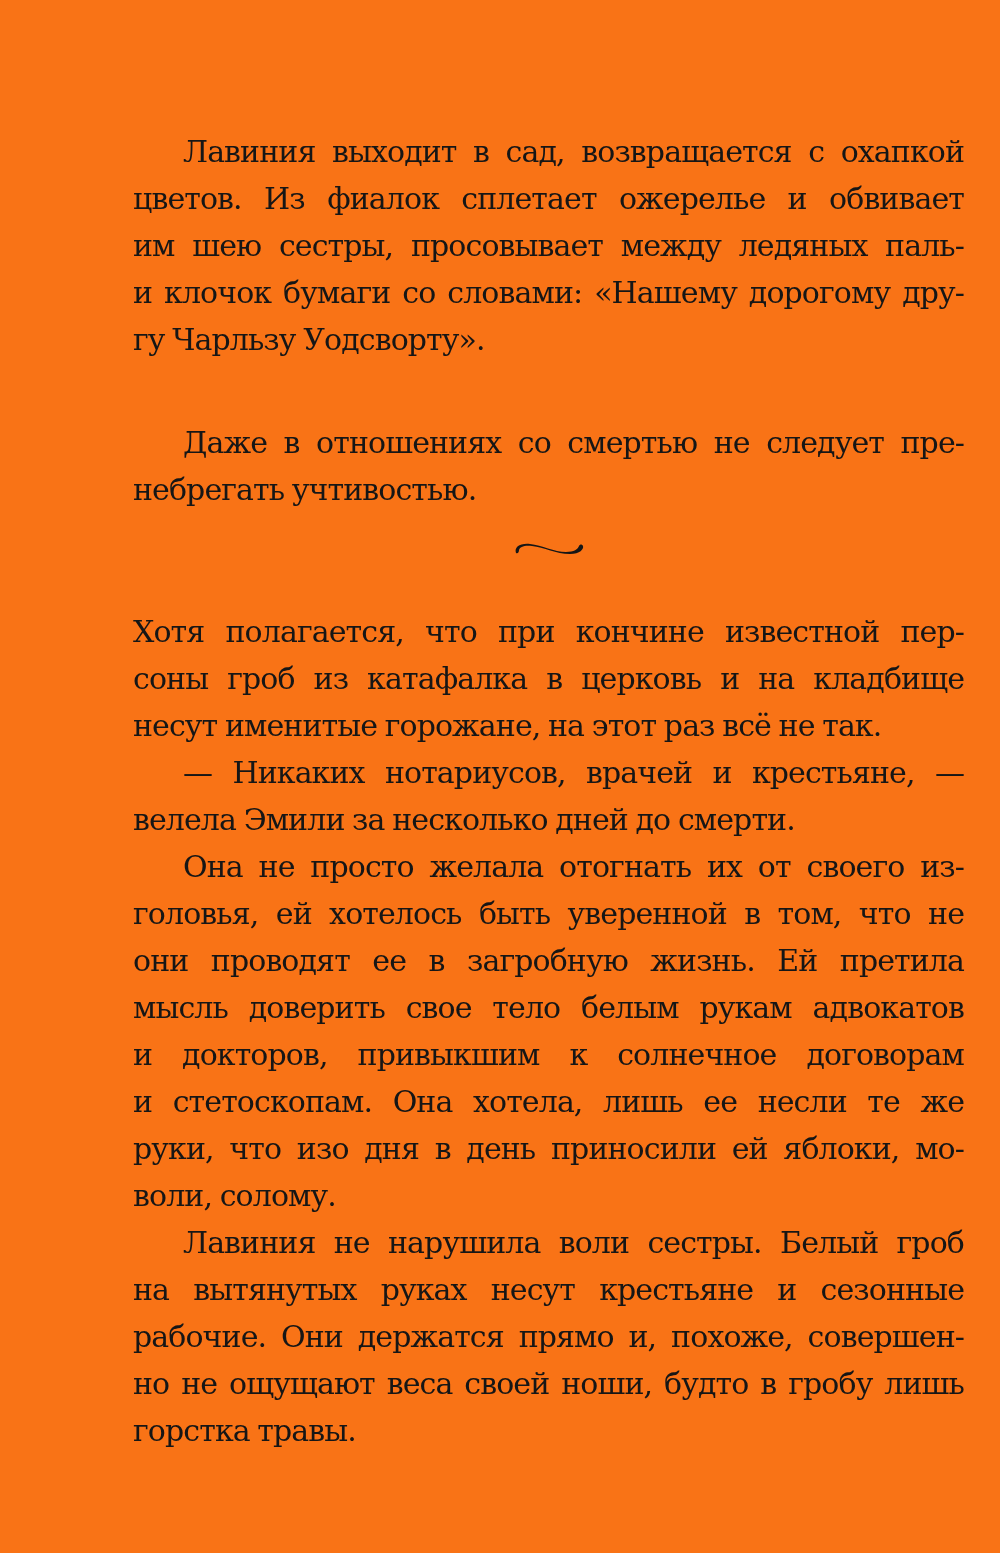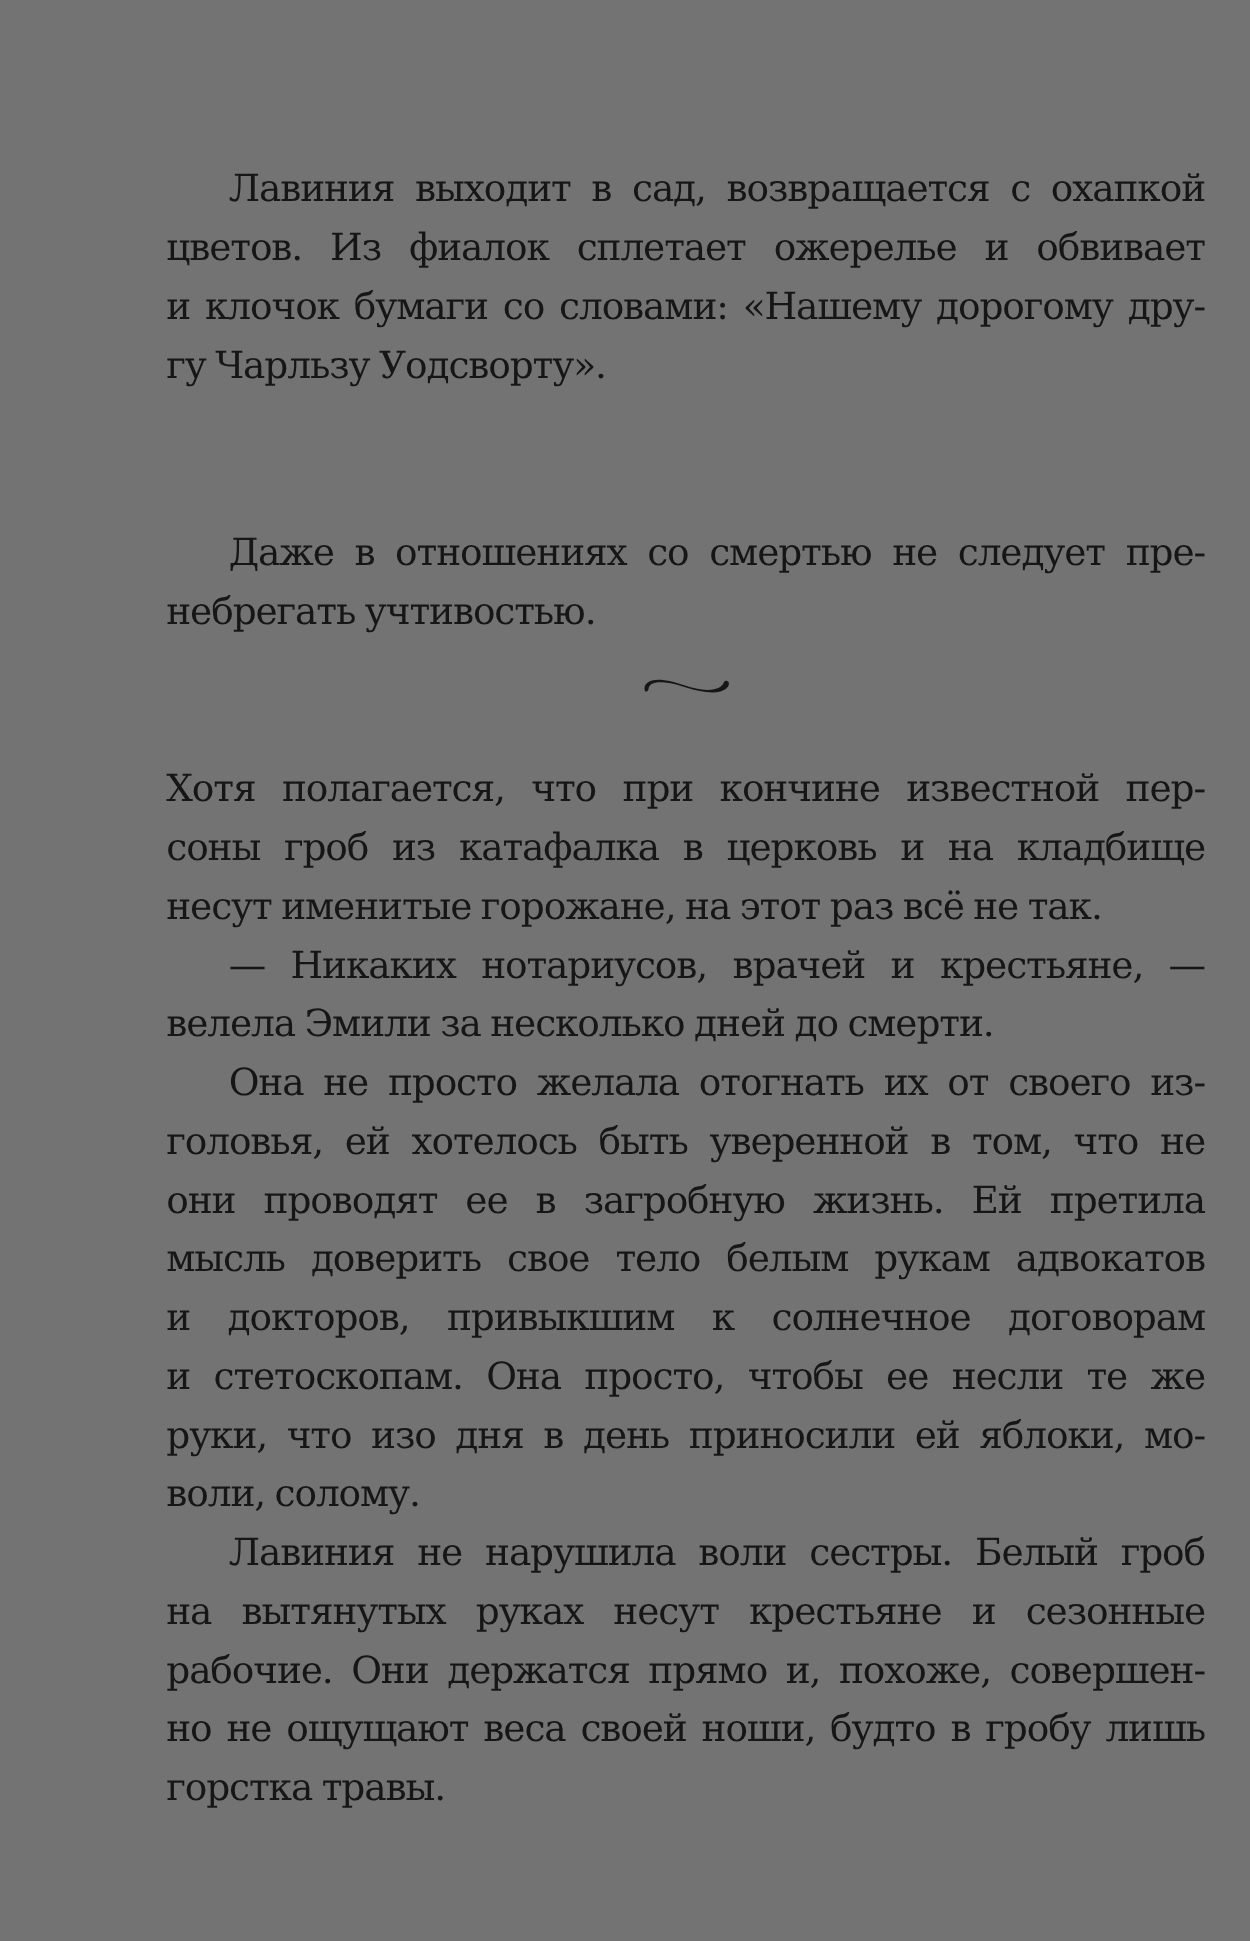--- a/index.html
+++ b/index.html
@@ -14,21 +14,21 @@
       overflow: hidden;
       font-family: "DejaVu Serif", "Liberation Serif", serif;
       color: #161616;
     }
     .page {
       position: absolute;
       left: 0;
       top: 0;
       width: 1000px;
       height: 1553px;
-      background: #737373;
+      background: #f97316;
     }
     .text-block {
       position: absolute;
       left: 133px;
       width: 831px;
     }
     .line {
       display: block;
       height: 47px;
       line-height: 47px;
@@ -58,20 +58,21 @@
   </style>
 </head>
 <body>
 
 <div class="page">
 
   <div class="text-block section-1">
     <div>
       <span class="line indent">Лавиния выходит в сад, возвращается с охапкой</span>
       <span class="line">цветов. Из фиалок сплетает ожерелье и обвивает</span>
+      <span class="line">им шею сестры, просовывает между ледяных паль-</span>
       <span class="line">и клочок бумаги со словами: «Нашему дорогому дру-</span>
       <span class="line last">гу Чарльзу Уодсворту».</span>
     </div>
   </div>
 
   <div class="text-block section-2">
     <div>
       <span class="line indent">Даже в отношениях со смертью не следует пре-</span>
       <span class="line last">небрегать учтивостью.</span>
     </div>
@@ -90,21 +91,21 @@
     <div>
       <span class="line indent">— Никаких нотариусов, врачей и крестьяне, —</span>
       <span class="line last">велела Эмили за несколько дней до смерти.</span>
     </div>
     <div>
       <span class="line indent">Она не просто желала отогнать их от своего из-</span>
       <span class="line">головья, ей хотелось быть уверенной в том, что не</span>
       <span class="line">они проводят ее в загробную жизнь. Ей претила</span>
       <span class="line">мысль доверить свое тело белым рукам адвокатов</span>
       <span class="line">и докторов, привыкшим к солнечное договорам</span>
-      <span class="line">и стетоскопам. Она просто, чтобы ее несли те же</span>
+      <span class="line">и стетоскопам. Она хотела, лишь ее несли те же</span>
       <span class="line">руки, что изо дня в день приносили ей яблоки, мо-</span>
       <span class="line last">воли, солому.</span>
     </div>
     <div>
       <span class="line indent">Лавиния не нарушила воли сестры. Белый гроб</span>
       <span class="line">на вытянутых руках несут крестьяне и сезонные</span>
       <span class="line">рабочие. Они держатся прямо и, похоже, совершен-</span>
       <span class="line">но не ощущают веса своей ноши, будто в гробу лишь</span>
       <span class="line last">горстка травы.</span>
     </div>

